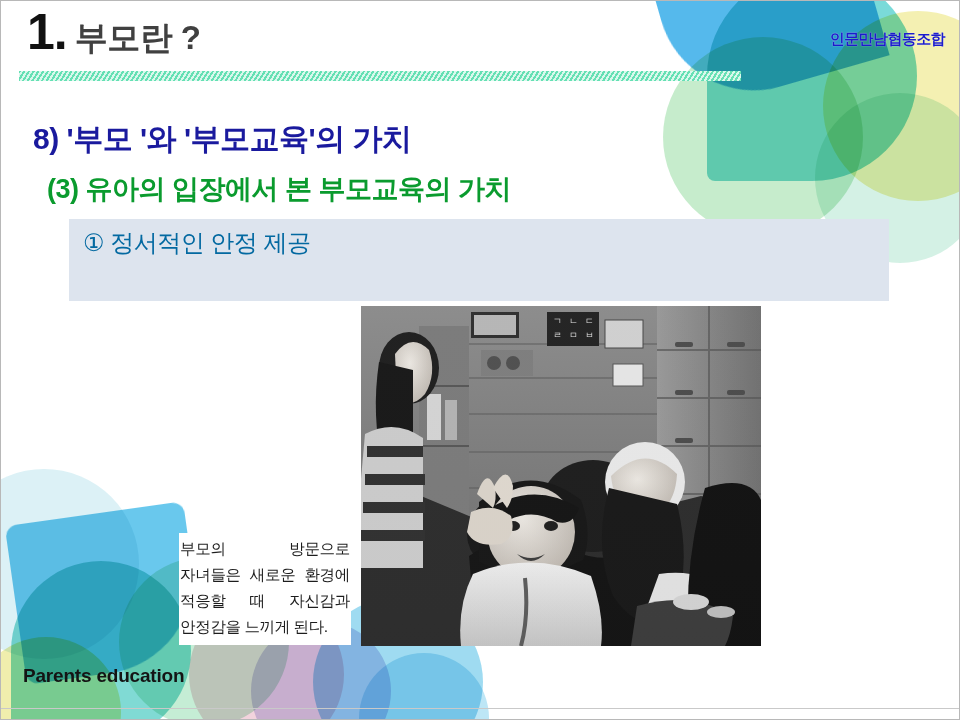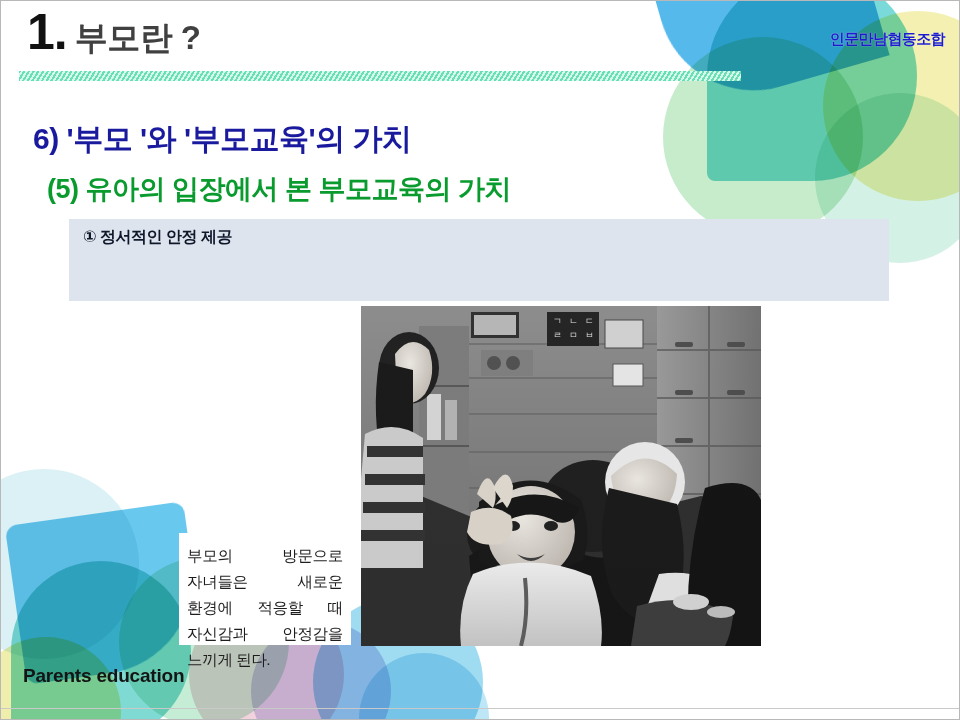--- a/index.html
+++ b/index.html
@@ -252,23 +252,23 @@
     top: 218px;
     width: 820px;
     height: 82px;
     background: #dde4ee;
     z-index: 4;
   }
   .info-line-1 {
     position: absolute;
     left: 14px;
     top: 8px;
-    font-size: 16px;
-    font-weight: bold;
-    color: #0f172a;
+    font-size: 24px;
+    font-weight: normal;
+    color: #0369a1;
     white-space: nowrap;
     letter-spacing: -0.5px;
   }
   .info-line-2 {
     position: absolute;
     left: 24px;
     top: 46px;
     font-size: 20px;
     font-weight: bold;
     color: #141414;
@@ -299,21 +299,21 @@
     left: 178px;
     top: 532px;
     width: 172px;
     height: 112px;
     background: #ffffff;
     z-index: 7;
     padding: 2px 0 0 0;
     box-sizing: border-box;
   }
   .caption-panel p {
-    margin: 8px;
+    margin: 1px;
     font-family: "Liberation Serif", "DejaVu Serif", serif;
     font-size: 15.5px;
     line-height: 26px;
     color: #1d1d1d;
     text-align: justify;
     letter-spacing: -0.3px;
     word-break: keep-all;
   }
 
   
@@ -369,23 +369,23 @@
 
   <div class="brand-logo">인문만남협동조합</div>
 
   <div class="title-row">
     <span class="title-number">1.</span>
     <span class="title-text">부모란 ?</span>
   </div>
 
   <div class="divider"></div>
 
-  <div class="heading-1">6) '부모 '와  '부모교육'의 가치</div>
-
-  <div class="heading-2">(5) 유아의 입장에서 본 부모교육의 가치</div>
+  <div class="heading-1">8) '부모 '와  '부모교육'의 가치</div>
+
+  <div class="heading-2">(3) 유아의 입장에서 본 부모교육의 가치</div>
 
   <div class="info-box">
     <div class="info-line-1">① 정서적인 안정 제공</div>
   </div>
 
   <div class="photo-frame">
     <svg viewBox="0 0 400 340" preserveAspectRatio="none">
       <defs>
         <linearGradient id="wallG" x1="0" y1="0" x2="0" y2="1">
           <stop offset="0" stop-color="#8d8d8d"></stop>

